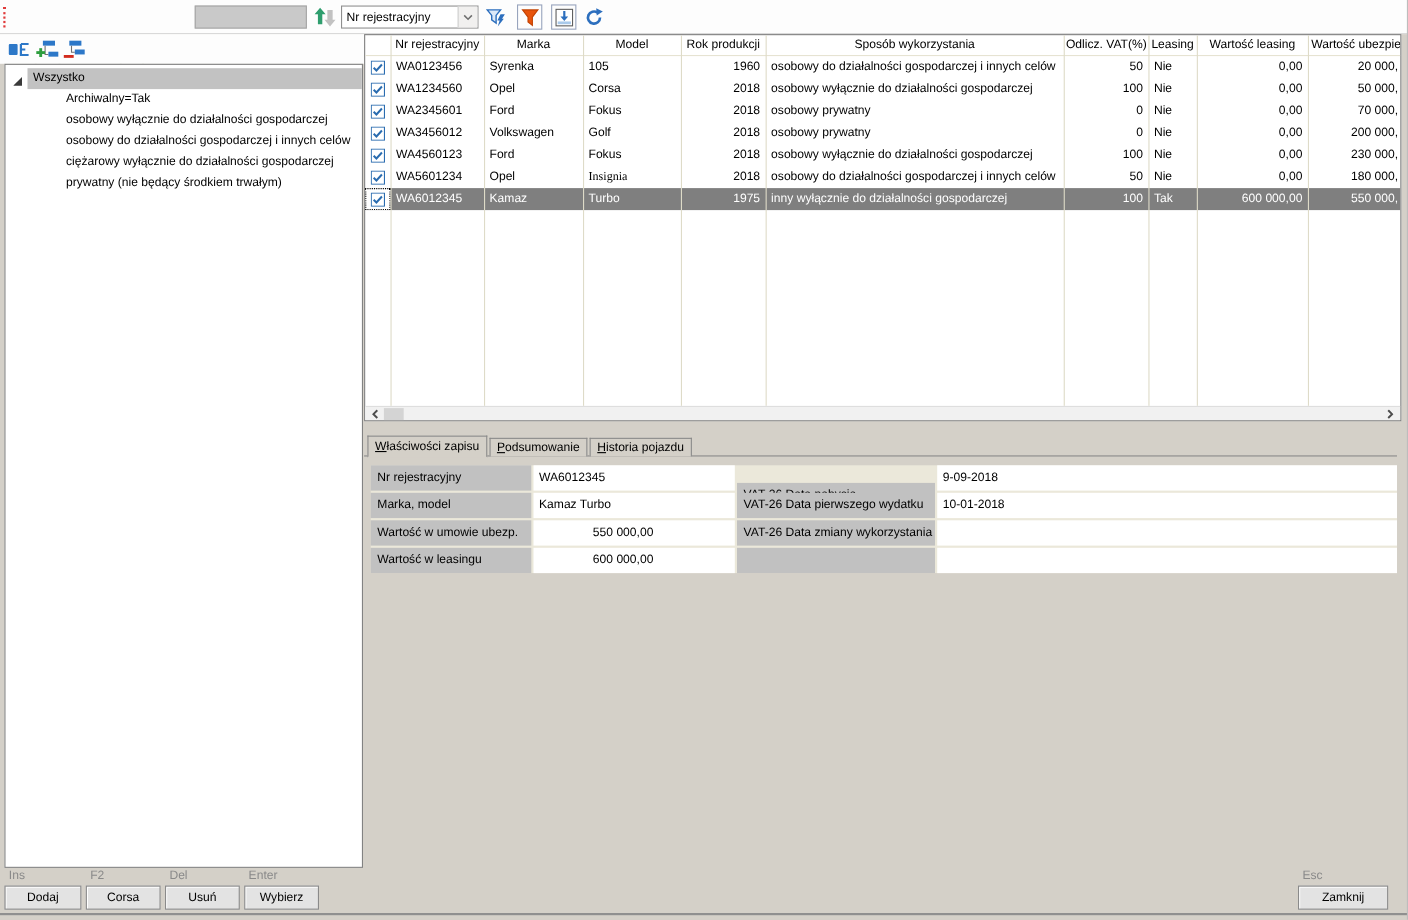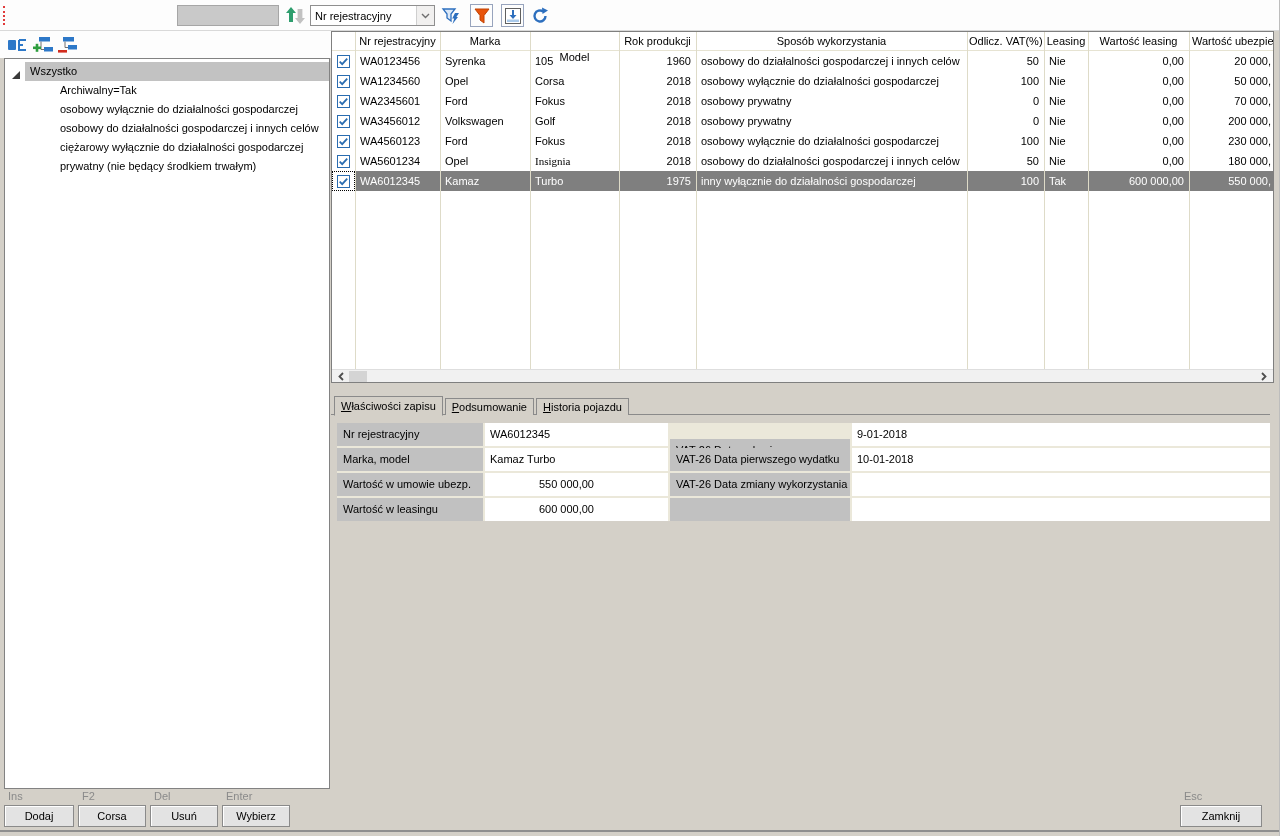--- a/index.html
+++ b/index.html
@@ -154,21 +154,21 @@
       <div class="tree-item">ciężarowy wyłącznie do działalności gospodarczej</div>
       <div class="tree-item">prywatny (nie będący środkiem trwałym)</div>
     </div>
 </div>
 
 <div class="grid">
   <div class="ghead" id="gridHeader">
       <div class="hcell" style="width: 23px;"></div>
       <div class="hcell" style="width: 85px;">Nr rejestracyjny</div>
       <div class="hcell" style="width: 90px;">Marka</div>
-      <div class="hcell" style="width: 89px; margin-top: 16px;">Model</div>
+      <div class="hcell" style="width: 89px;">Model</div>
       <div class="hcell" style="width: 77px;">Rok produkcji</div>
       <div class="hcell" style="width: 271px;">Sposób wykorzystania</div>
       <div class="hcell" style="width: 77px;">Odlicz. VAT(%)</div>
       <div class="hcell" style="width: 44px;">Leasing</div>
       <div class="hcell" style="width: 101px;">Wartość leasing</div>
       <div class="hcell" style="width: 84px; text-align: left; padding-left: 3px;">Wartość ubezpiecz</div>
     </div>
   <div id="gridRows">
       <div class="grow">
         <div class="cell c0" style="width: 23px;">
@@ -328,21 +328,21 @@
 <div class="details" id="details">
     <div class="dcell dlabel" style="left: 0px; top: 0px; width: 146px;">Nr rejestracyjny</div>
     <div class="dcell dvalue" style="left: 148px; top: 0px; width: 183px;">WA6012345</div>
     <div class="dcell dlabel" style="left: 0px; top: 25px; width: 146px;">Marka, model</div>
     <div class="dcell dvalue" style="left: 148px; top: 25px; width: 183px;">Kamaz Turbo</div>
     <div class="dcell dlabel" style="left: 0px; top: 50px; width: 146px;">Wartość w umowie ubezp.</div>
     <div class="dcell dvalue" style="left: 148px; top: 50px; width: 183px;"><span class="num">550 000,00</span></div>
     <div class="dcell dlabel" style="left: 0px; top: 75px; width: 146px;">Wartość w leasingu</div>
     <div class="dcell dvalue" style="left: 148px; top: 75px; width: 183px;"><span class="num">600 000,00</span></div>
     <div class="dcell dlabel" style="left: 333px; top: 16px; width: 180px;">VAT-26 Data nabycia</div>
-    <div class="dcell dvalue" style="left: 515px; top: 0px; width: 418px;">9-01-2018</div>
+    <div class="dcell dvalue" style="left: 515px; top: 0px; width: 418px;">9-09-2018</div>
     <div class="dcell dlabel" style="left: 333px; top: 25px; width: 180px;">VAT-26 Data pierwszego wydatku</div>
     <div class="dcell dvalue" style="left: 515px; top: 25px; width: 418px;">10-01-2018</div>
     <div class="dcell dlabel" style="left: 333px; top: 50px; width: 180px;">VAT-26 Data zmiany wykorzystania</div>
     <div class="dcell dvalue" style="left: 515px; top: 50px; width: 418px;"></div>
     <div class="dcell dlabel" style="left: 333px; top: 75px; width: 180px;"></div>
     <div class="dcell dvalue" style="left: 515px; top: 75px; width: 418px;"></div>
   </div>
 
 <div class="footer">
   <div id="footerButtons">

